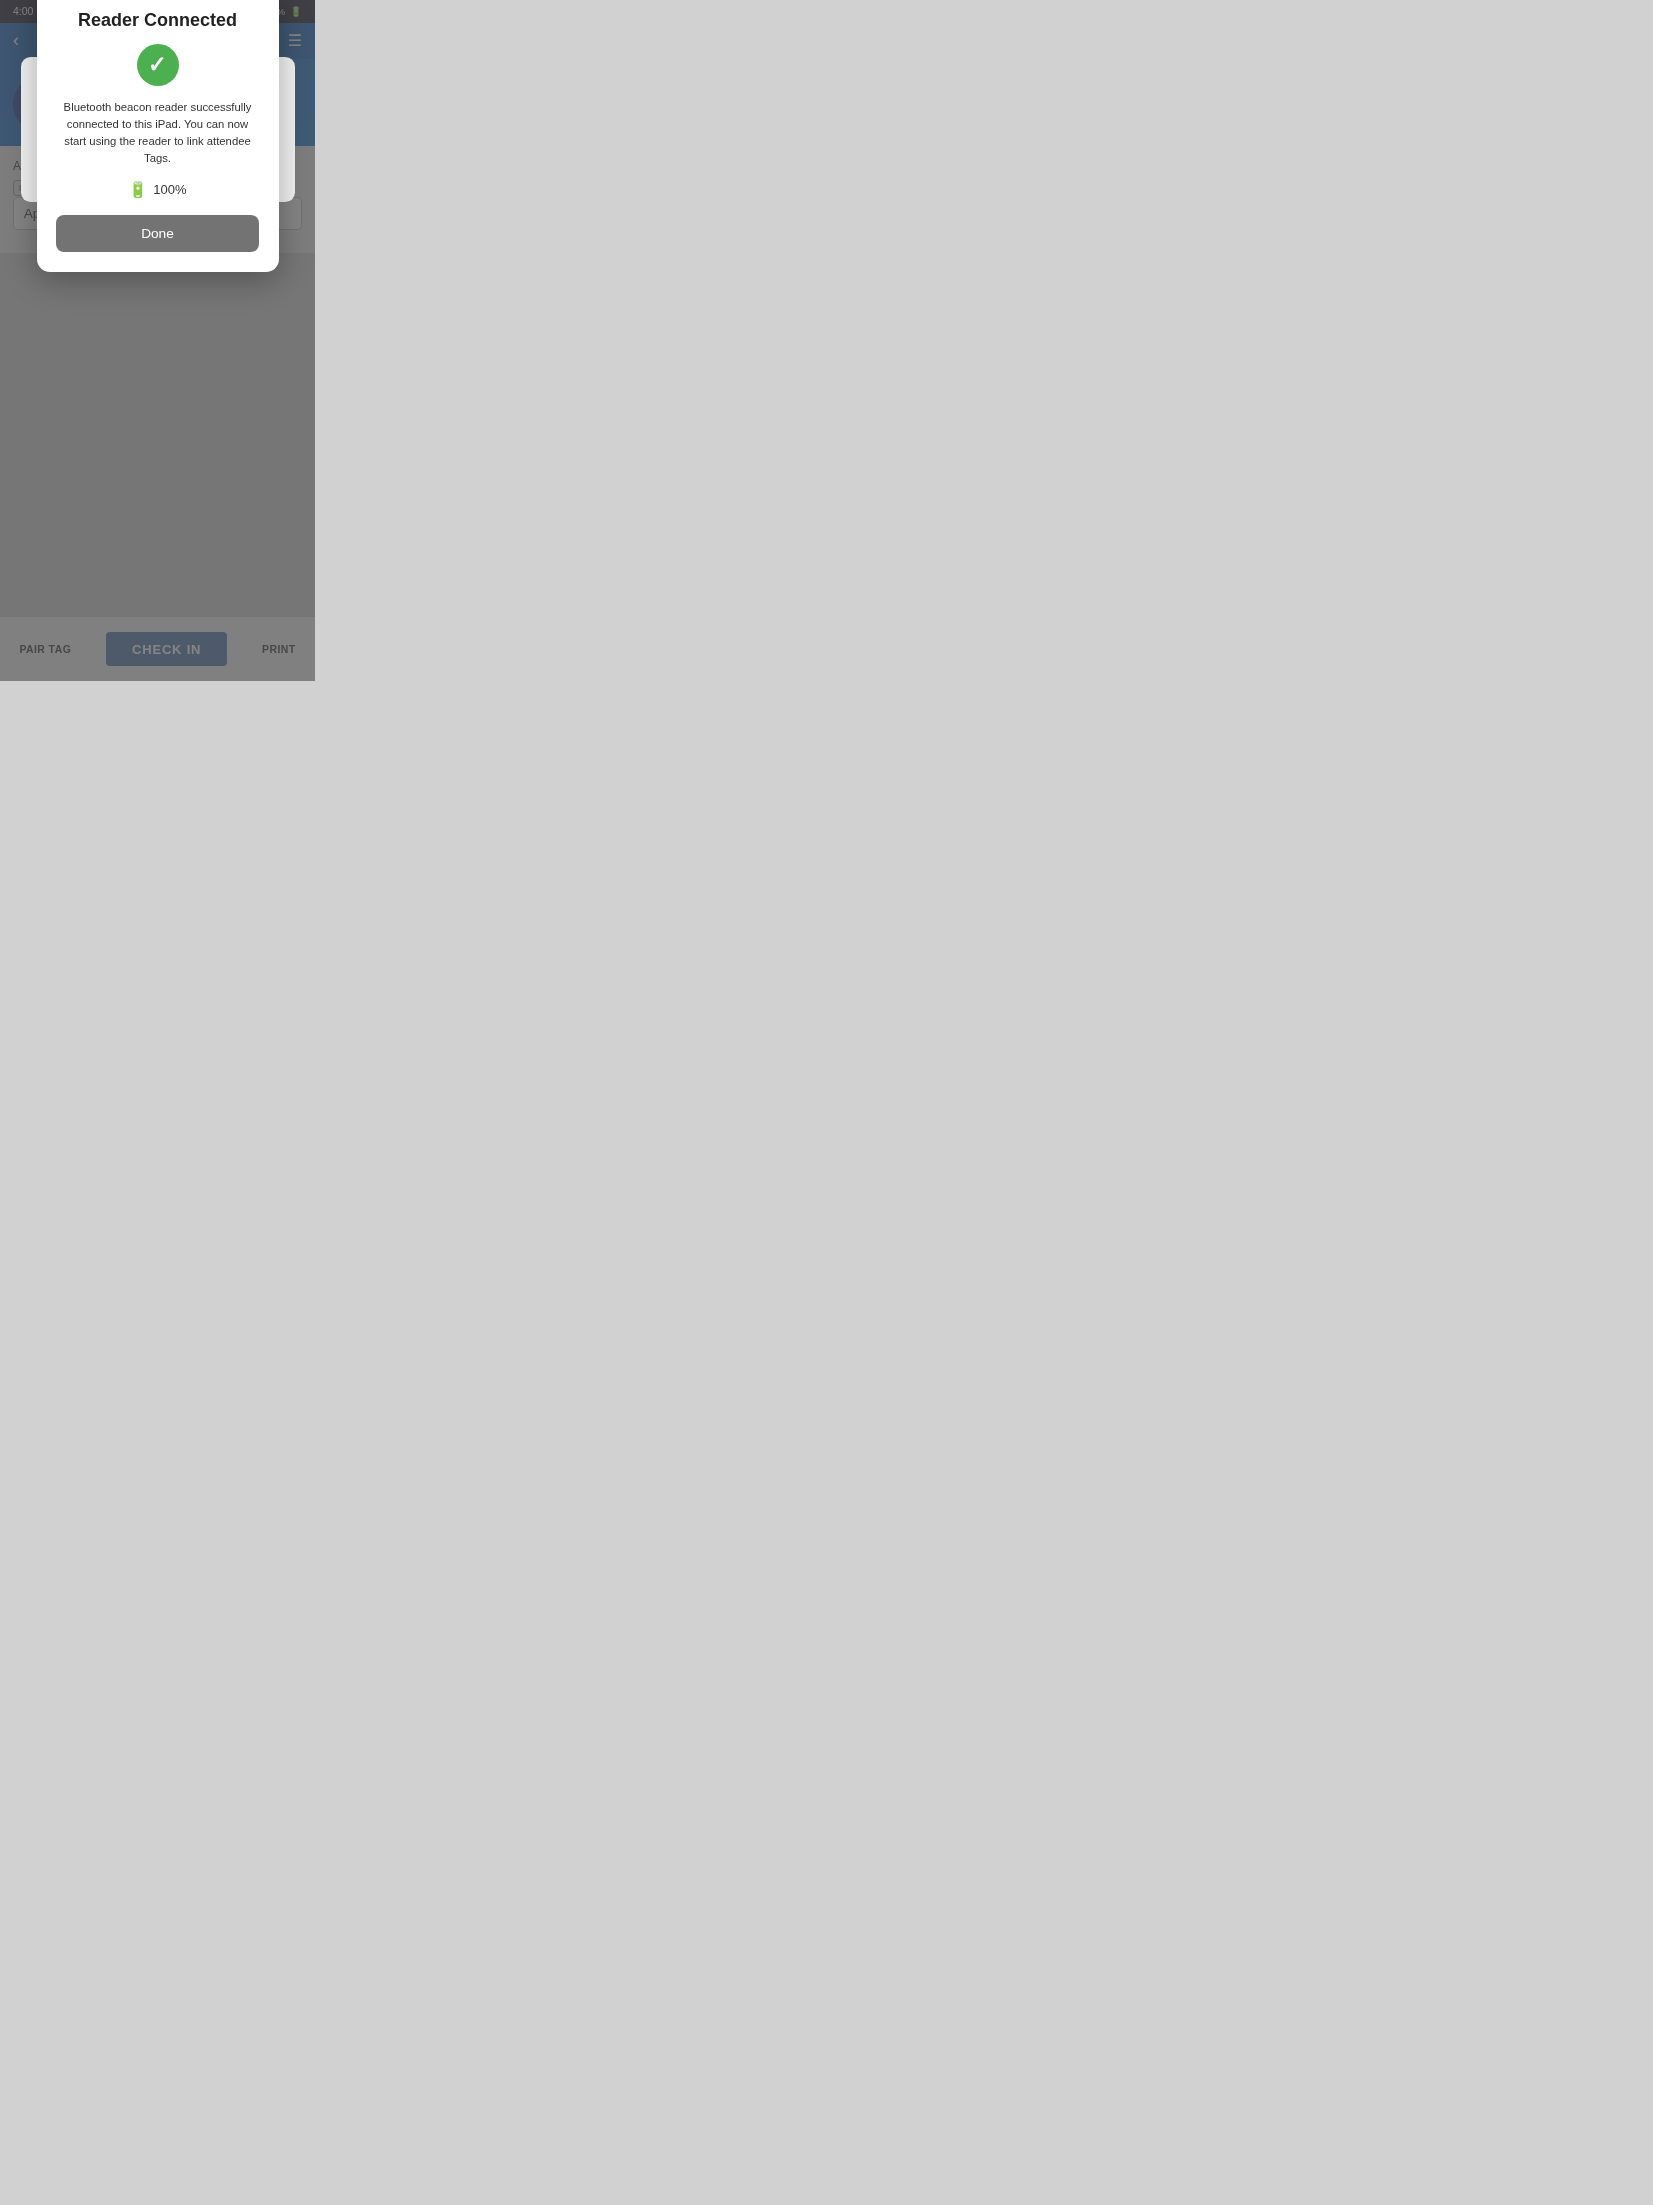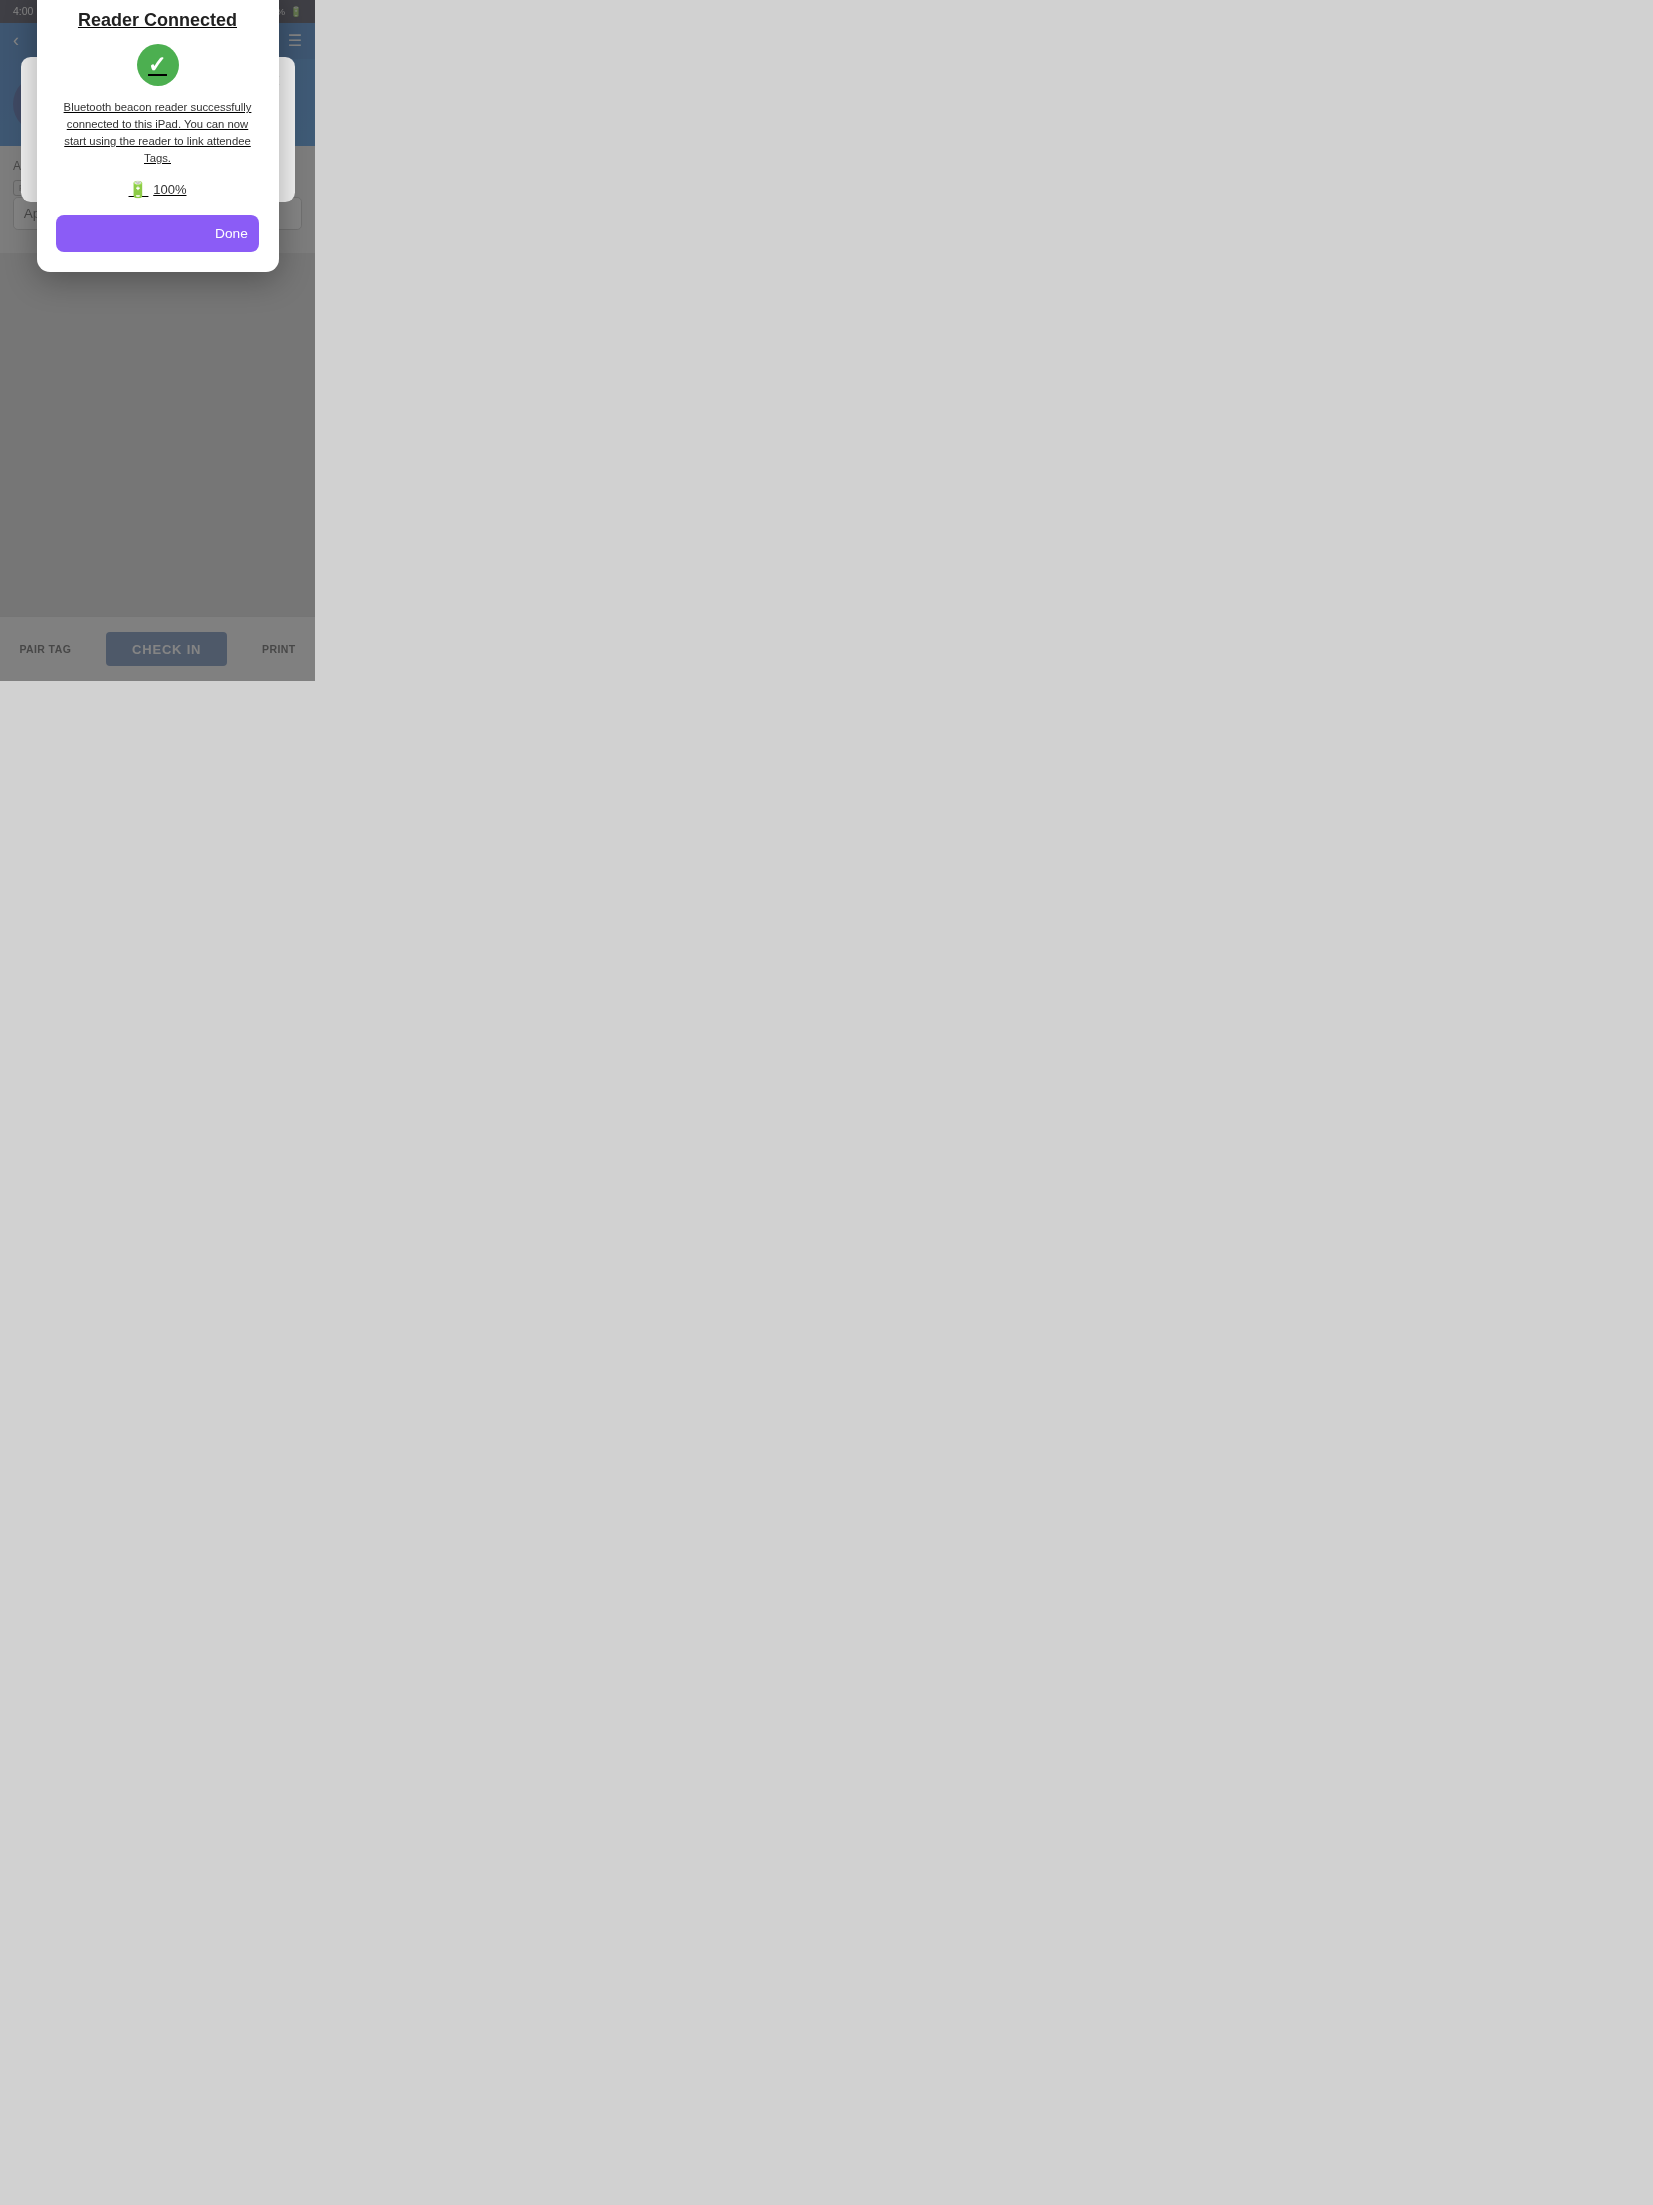--- a/index.html
+++ b/index.html
@@ -230,21 +230,20 @@
     }
 
     
     .alert-overlay {
       position: absolute;
       top: 0; left: 0; right: 0; bottom: 0;
       display: flex;
       justify-content: center;
       align-items: center;
       z-index: 20;
-      text-decoration: underline;
     }
 
     .alert-dialog {
       background: white;
       border-radius: 13px;
       width: 242px;
       padding: 22.6px 19.4px 19.4px;
       text-align: center;
       box-shadow: 0 8px 32px rgba(0,0,0,0.3);
     }
@@ -286,30 +285,29 @@
       font-size: 13px;
       color: #333;
       margin-bottom: 16px;
       display: flex;
       align-items: center;
       justify-content: center;
       gap: 4.8px;
     }
     .battery-emoji { font-size: 16px; }
     .alert-done-btn {
-      background: #8b5cf6;
+      background: #737373;
       color: white;
       border: none;
       border-radius: 8px;
       padding: 11.3px;
       width: 100%;
       font-size: 13.7px;
       font-weight: 500;
       cursor: pointer;
-      text-align: right;
     }
   </style>
 </head>
 <body>
 
 <div class="status-bar">
   <div class="status-bar-left">
     <span>4:00 PM</span>
     <span>Tue Jul 5</span>
   </div>

